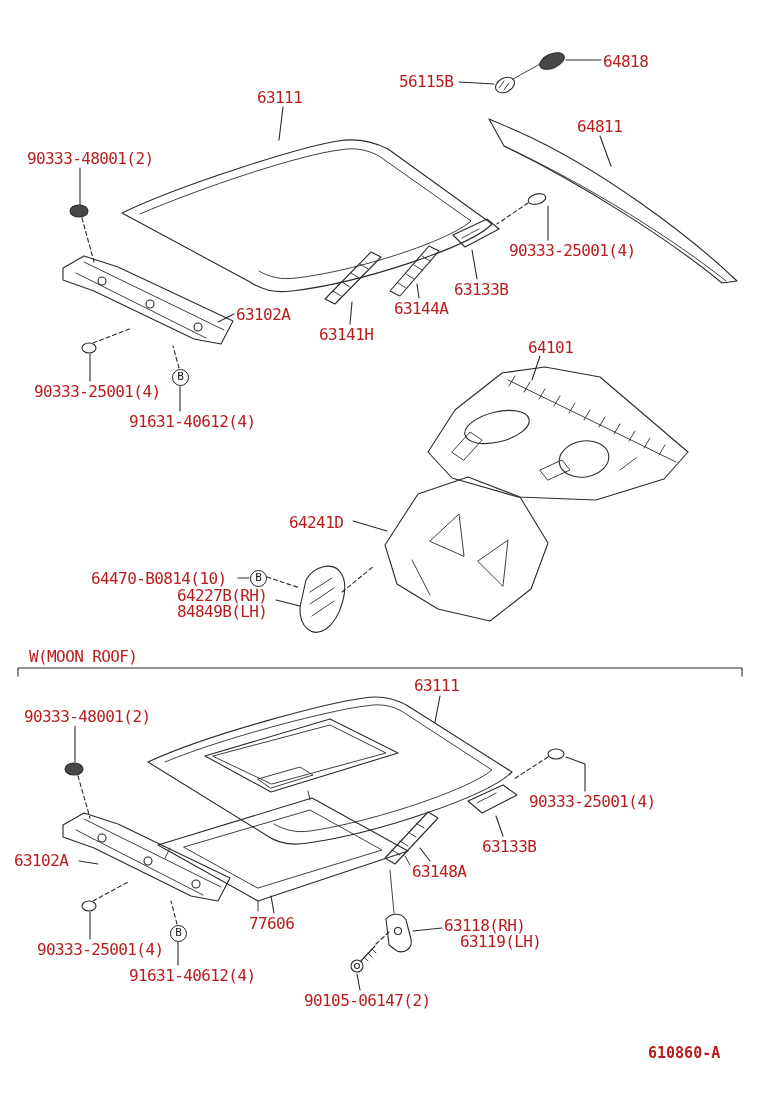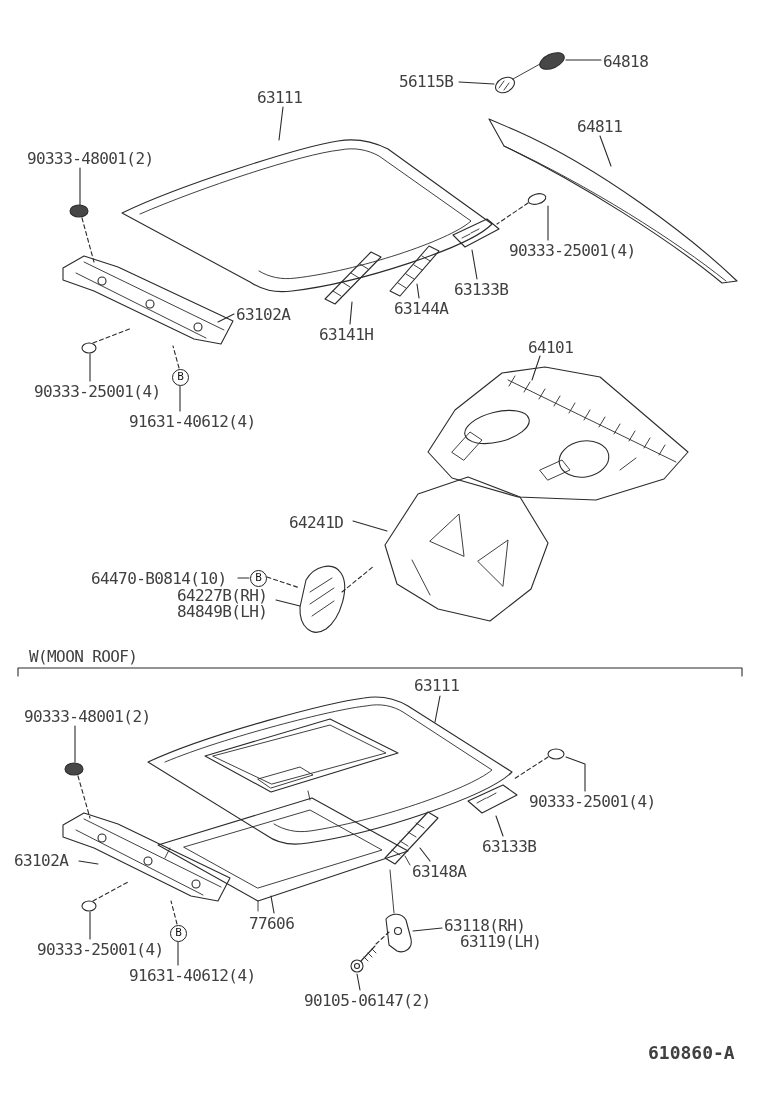--- a/index.html
+++ b/index.html
@@ -10,29 +10,29 @@
   }
   .art { position:absolute; left:0; top:0; }
   .art path, .art line, .art polyline, .art ellipse, .art circle {
     stroke:#2b2b2b; stroke-width:1.1; fill:none;
     stroke-linecap:round; stroke-linejoin:round;
   }
   .art .solid { fill:#474747; }
   .art .thin { stroke-width:0.9; }
   .art .dash { stroke-dasharray:4 3; }
   .lbl {
-    position:absolute; font-size:16px; color:#404040; white-space:nowrap;
+    position:absolute; font-size:16px; color:#b91c1c; white-space:nowrap;
     letter-spacing:-0.6px; line-height:18px;
   }
   .fastener {
     position:absolute; width:17px; height:17px; border:1.3px solid #222;
     border-radius:50%; font-size:11px; line-height:14px; text-align:center;
     color:#121212; background:#fff;
   }
-  .doccode { font-weight:bold; letter-spacing:0; font-size:18px; }
+  .doccode { font-weight:bold; letter-spacing:0; font-size:15px; }
 </style>
 </head>
 <body>
 
 <div class="canvas">
 
   <svg class="art" width="760" height="1112" viewBox="0 0 760 1112">
 
     <ellipse class="solid" cx="552" cy="61" rx="13" ry="7" transform="rotate(-24 552 61)"></ellipse>
     <line x1="566" y1="60" x2="601" y2="60"></line>

